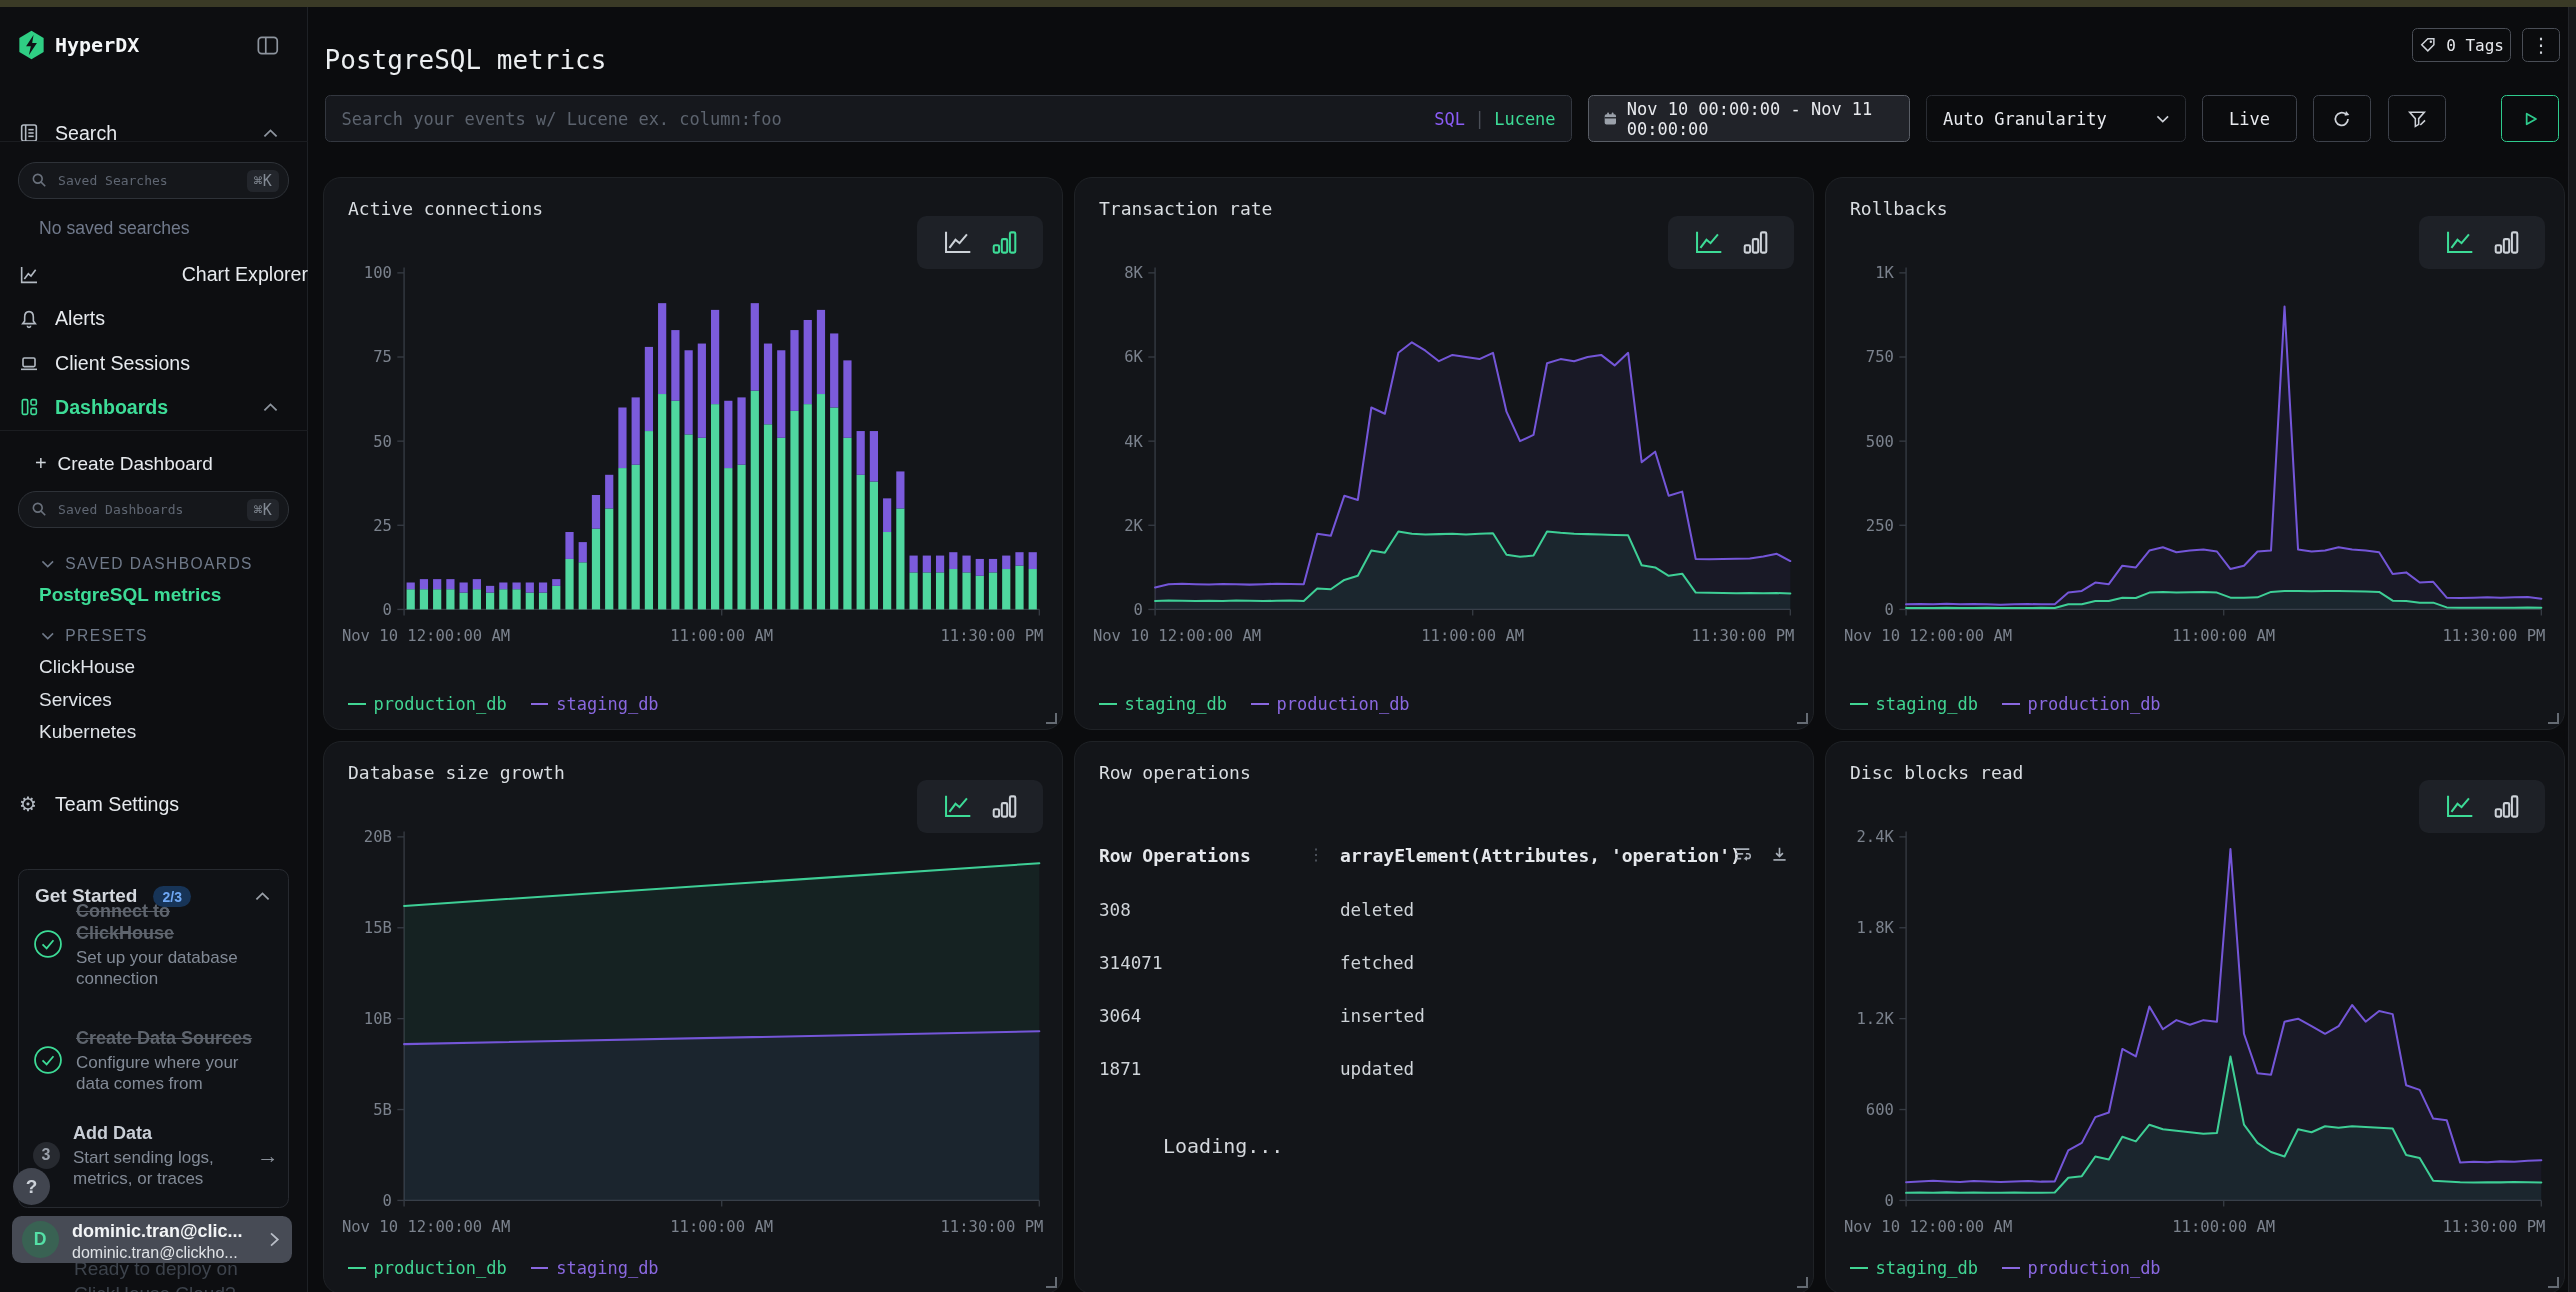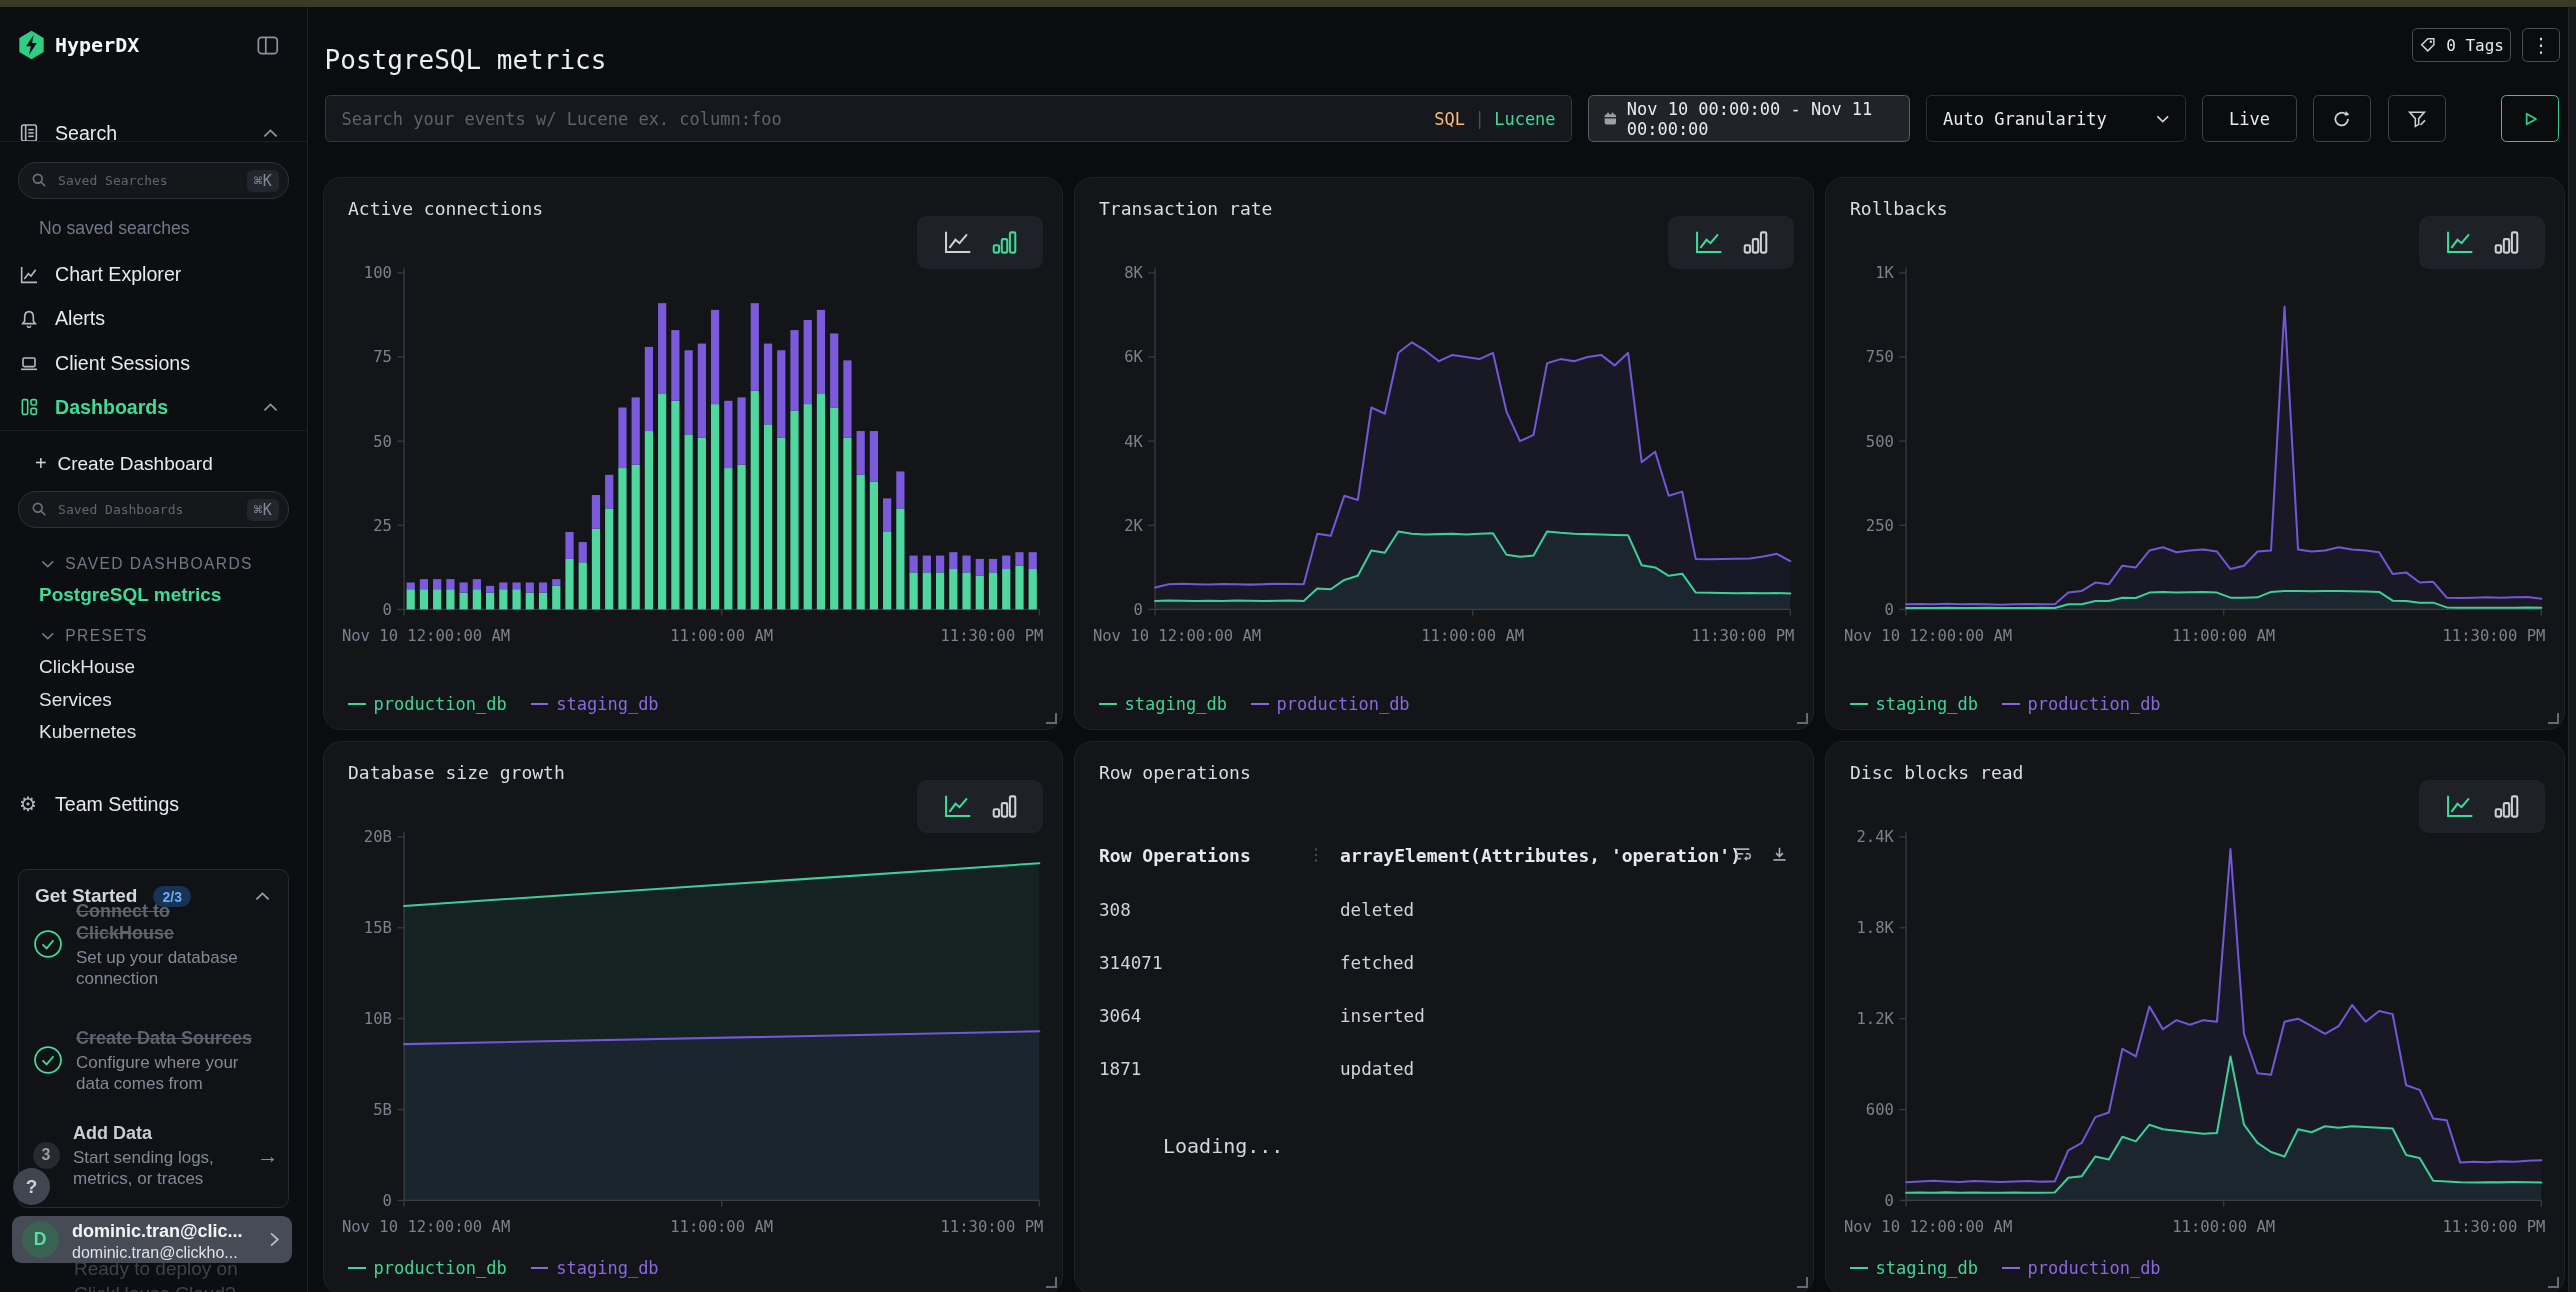--- a/index.html
+++ b/index.html
@@ -71,21 +71,21 @@
           display:flex; align-items:center; justify-content:center; font-family:"DejaVu Sans Mono",monospace;
           font-size:17px; color:#e8eaee; cursor:pointer; gap:9.5px; }
   #tagsbtn { left:2103px; top:28px; width:99px; height:34px; border-color:#4a4e56; font-size:16px; }
   #kebabbtn { left:2213px; top:28px; width:38px; height:34px; border-color:#4a4e56; font-size:20px; color:#cfd3d9; }
   #searchwrap { position:absolute; left:15.6px; top:95px; width:1247px; height:47px; background:#16181d;
                 border:1.4px solid #33373f; border-radius:5.4px; display:flex; align-items:center; }
   #searchwrap input { flex:1; background:transparent; border:none; outline:none; color:#c4b5fd;
                 font-family:"DejaVu Sans Mono",monospace; font-size:17px; padding:0 16px; }
   #searchwrap input::placeholder { color:#5c636e; }
   .langs { display:flex; gap:9.5px; margin-right:15px; font-family:"DejaVu Sans Mono",monospace; font-size:17px; }
-  .langs .sql { color:#fdba74; cursor:pointer; } .langs .bar { color:#4a4f57; } .langs .lucene { color:#3ddc97; cursor:pointer; }
+  .langs .sql { color:#8b5cf6; cursor:pointer; } .langs .bar { color:#4a4f57; } .langs .lucene { color:#3ddc97; cursor:pointer; }
   #datebox { left:1279px; top:95px; width:322px; background:#212329; border-color:#5a5e66; justify-content:flex-start; padding-left:13.5px; }
   #granbox { left:1617px; top:95px; width:260px; border-color:#2a2d33; justify-content:space-between; padding:0 16px; }
   #livebtn { left:1893px; top:95px; width:95px; }
   #refreshbtn { left:2004px; top:95px; width:58px; color:#cfd3d9; }
   #filterbtn { left:2079px; top:95px; width:58px; color:#cfd3d9; }
   #playbtn { left:2192px; top:95px; width:58px; border-color:#2ecb8d; color:#2ecb8d; }
 
   
   .panel { position:absolute; width:740px; background:#131519; border:1.4px solid #1f2226; border-radius:18px; }
   .panel::after { content:""; position:absolute; right:5.4px; bottom:5.4px; width:8.8px; height:8.8px;
@@ -153,21 +153,21 @@
     <svg class="mag" width="17.6" height="17.6" viewBox="0 0 26 26">
       <circle cx="10" cy="10" r="6.5" fill="none" stroke="#6a717c" stroke-width="2.4"></circle>
       <line x1="15" y1="15" x2="21" y2="21" stroke="#6a717c" stroke-width="2.4"></line>
     </svg>
     <span class="ph">Saved Searches</span>
     <span class="kbd">⌘K</span>
   </div>
 
   <div class="muted-note" style="top:218px;">No saved searches</div>
 
-  <div class="srow" style="top:256px;height:37px;">
+  <div class="srow" style="top:256px;height:37px;justify-content:space-between;">
     <svg class="nav-ic" viewBox="0 0 30 30" fill="none" stroke="currentColor" stroke-width="2.4">
       <path d="M4 3 V26 H27"></path>
         <path d="M8 21 L14 13 L18 16.5 L25 7"></path>
     </svg>
     <span class="nav-label">Chart Explorer</span>
   </div>
 
   <div class="srow" style="top:300px;height:37px;">
     <svg class="nav-ic" viewBox="0 0 30 30" fill="none" stroke="currentColor" stroke-width="2.4">
       <path d="M15 4 C10.5 4 8.5 8 8.5 12 V18 L5.5 22 H24.5 L21.5 18 V12 C21.5 8 19.5 4 15 4 Z"></path>

